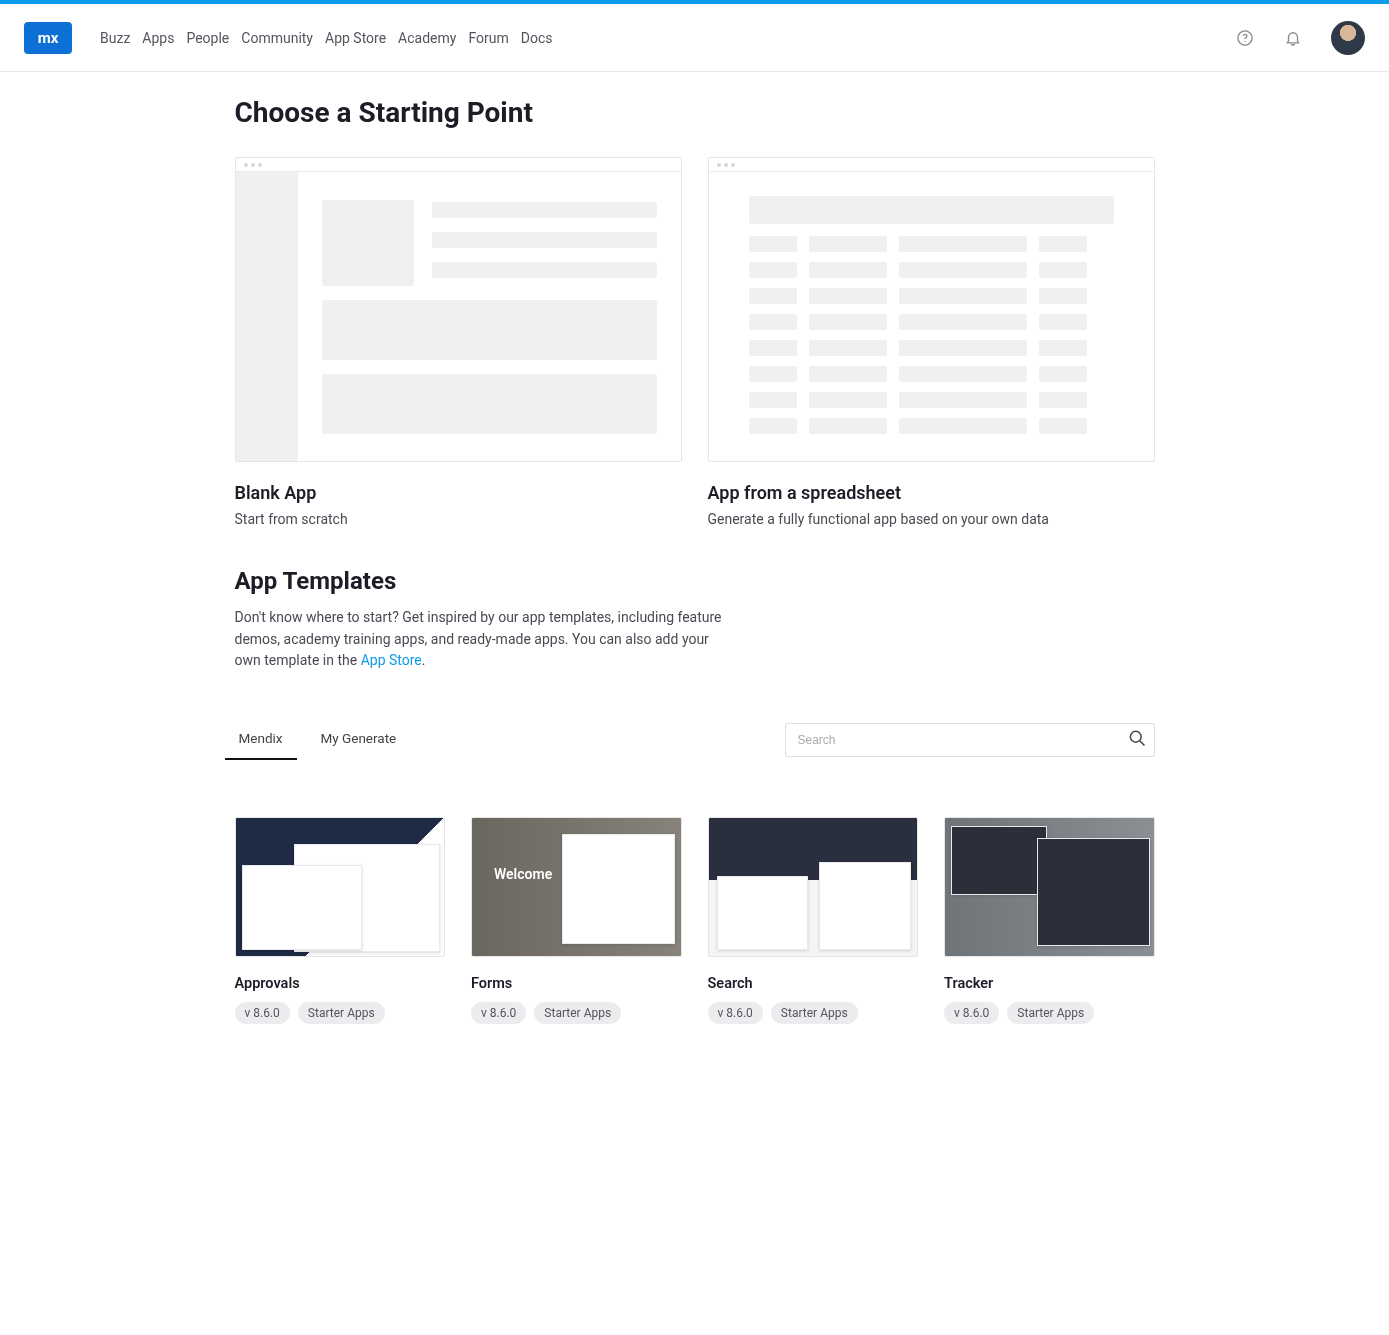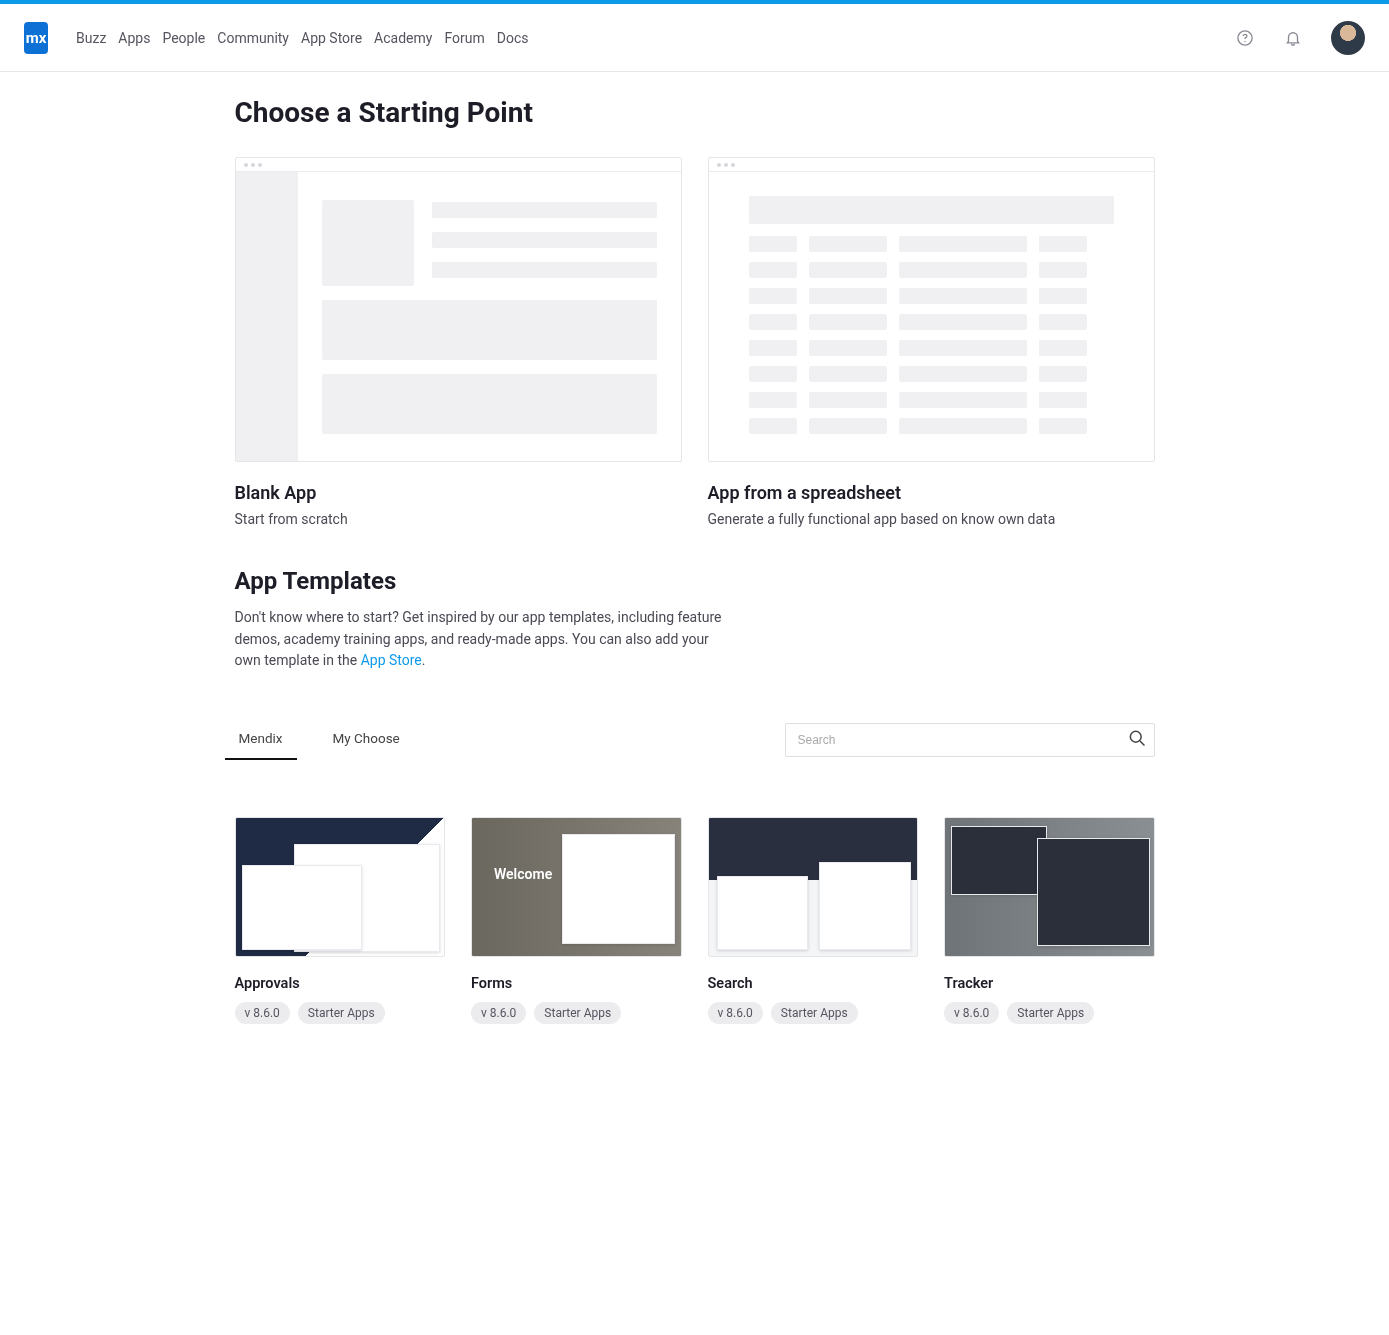--- a/index.html
+++ b/index.html
@@ -10,21 +10,21 @@
   }
   .topbar-accent { height: 4px; background: #0d9be9; width: 100%; }
   .header {
     display: flex; align-items: center;
     padding: 0 24px;
     height: 68px;
     border-bottom: 1px solid #e7e7e9;
     background: #fff;
   }
   .logo {
-    width: 24px; height: 32px; border-radius: 4px;
+    width: 48px; height: 32px; border-radius: 4px;
     background: #0d70d4;
     display: flex; align-items: center; justify-content: center;
     color: #fff; font-weight: 700; font-size: 15px;
     margin-right: 28px;
     letter-spacing: 0px;
   }
   .nav { display: flex; gap: 12px; }
   .nav a {
     font-size: 14px; color: #555560; text-decoration: none; cursor: pointer;
   }
@@ -70,21 +70,21 @@
   .c4 { flex: 0 0 48px; }
 
   .card-title { font-size: 18px; font-weight:600; color:#1d1d28; margin-top:20px; margin-bottom:8px;}
   .card-sub { font-size: 14px; color:#4a4a55; }
 
   h2.section-title { font-size: 24px; font-weight:700; color:#1d1d28; margin-bottom:12px; }
   .section-desc { font-size: 14px; color:#4a4a55; max-width:500px; line-height:1.55; }
   .section-desc a { color:#0d9be9; text-decoration:none; cursor:pointer; }
 
   .tabs-row { display:flex; align-items:center; margin-top:48px; border-bottom:1px solid transparent; }
-  .tabs { display:flex; gap:42px; }
+  .tabs { display:flex; gap:30px; }
   .tab { font-size:13.5px; color:#444; padding:10px 4px 14px; cursor:pointer; position:relative; }
   .tab.active::after {
     content:""; position:absolute; left:-10px; right:-10px; bottom:0; height:2px; background:#111;
   }
   .search-wrap { margin-left:auto; position:relative; width:370px; }
   .search-input {
     width:100%; height:34px; border:1px solid #dedee3; border-radius:2px;
     padding: 0 40px 0 12px; font-size:12px; color:#0f172a;
   }
   .search-input::placeholder { color:#aaa; }
@@ -222,33 +222,33 @@
             </div>
           <div class="sheet-row">
               <div class="ph c1"></div>
               <div class="ph c2"></div>
               <div class="ph c3"></div>
               <div class="ph c4"></div>
             </div>
         </div>
       </div>
       <div class="card-title">App from a spreadsheet</div>
-      <div class="card-sub">Generate a fully functional app based on know own data</div>
+      <div class="card-sub">Generate a fully functional app based on your own data</div>
     </div>
   </div>
 
   <h2 class="section-title">App Templates</h2>
   <p class="section-desc">
     <span>Don't know where to start? Get inspired by our app templates, including feature demos, academy training apps, and ready-made apps. You can also add your own template in the </span><a>App Store</a><span>.</span>
   </p>
 
   <div class="tabs-row">
     <div class="tabs">
       <div class="tab active">Mendix</div>
-      <div class="tab">My Choose</div>
+      <div class="tab">My Generate</div>
     </div>
     <div class="search-wrap">
       <input class="search-input" placeholder="Search" style="">
       <span class="search-icon-pos">
         <svg width="20" height="20" viewBox="0 0 24 24" fill="none" stroke="currentColor" stroke-width="1.8">
             <circle cx="10.5" cy="10.5" r="6.5"></circle>
             <line x1="15.5" y1="15.5" x2="21" y2="21"></line>
           </svg>
       </span>
     </div>

